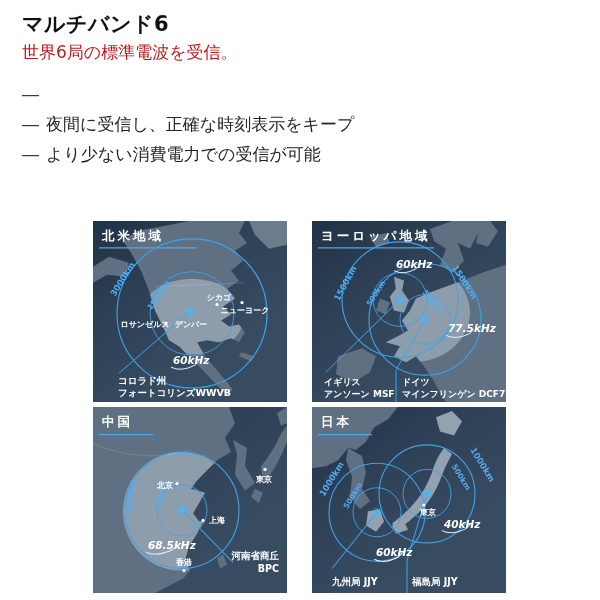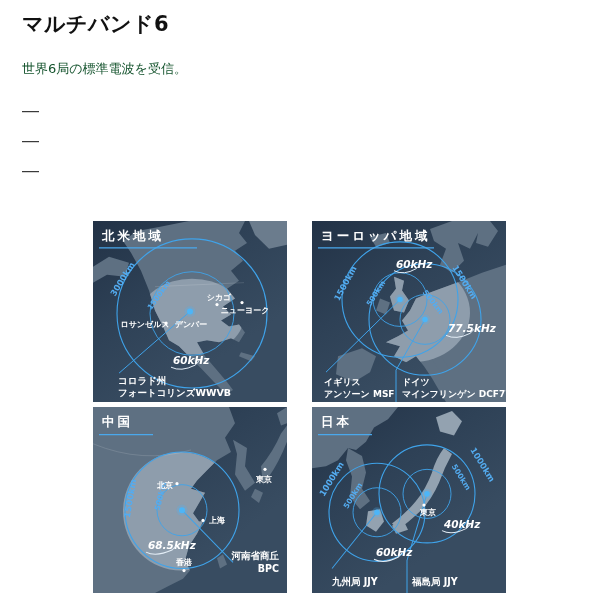--- a/index.html
+++ b/index.html
@@ -1,20 +1,20 @@
 <!DOCTYPE html>
 <html><head>
 <meta charset="utf-8">
 <style>
   html,body{margin:0;padding:0;background:#ffffff;}
   .page{position:relative;width:569px;height:600px;background:#ffffff;overflow:hidden;
         font-family:"DejaVu Sans","Liberation Sans",sans-serif;}
   .hdr{position:absolute;left:22px;top:10px;width:556px;}
   .hdr h1{margin:0;font-size:21px;font-weight:bold;color:#111;letter-spacing:0.5px;}
-  .intro{margin-top:16px;font-size:13px;color:#14532d;line-height:29px;}
+  .intro{font-size:17px;color:#b91c1c;line-height:29px;}
   .bullets{margin-top:12px;}
   .bullet-row{display:flex;font-size:17px;color:#252525;line-height:30px;}
   .bullet-row .dash{width:24px;flex:0 0 24px;color:#3a3a3a;}
   .panel{position:absolute;width:194px;}
   .panel svg{display:block;width:100%;height:100%;}
   svg text{font-family:"DejaVu Sans","Liberation Sans",sans-serif;}
   .ptitle{fill:#ffffff;font-size:12.5px;font-weight:bold;letter-spacing:3px;}
   .rlabel{fill:#54acf0;font-size:8.5px;font-weight:bold;}
   .rlabel.small{font-size:7.5px;}
   .city{fill:#ffffff;font-size:8px;font-weight:bold;}
@@ -35,23 +35,25 @@
     <h1>マルチバンド6</h1>
     <div class="intro">
       <div>世界6局の標準電波を受信。</div>
     </div>
     <div class="bullets">
       <div class="bullet-row">
         <span class="dash">―</span>
       </div>
       <div class="bullet-row">
         <span class="dash">―</span>
+        <span>夜間に受信し、正確な時刻表示をキープ</span>
       </div>
       <div class="bullet-row">
         <span class="dash">―</span>
+        <span>より少ない消費電力での受信が可能</span>
       </div>
     </div>
   </div>
 
   <div class="panel" style="left:93px;top:221px;height:181px;">
     <svg viewBox="0 0 194 182" preserveAspectRatio="none">
       <defs>
         <linearGradient id="og1" x1="0" y1="0" x2="0.6" y2="0.8">
           <stop offset="0" stop-color="#223246"></stop>
             <stop offset="0.5" stop-color="#2e4156"></stop>

